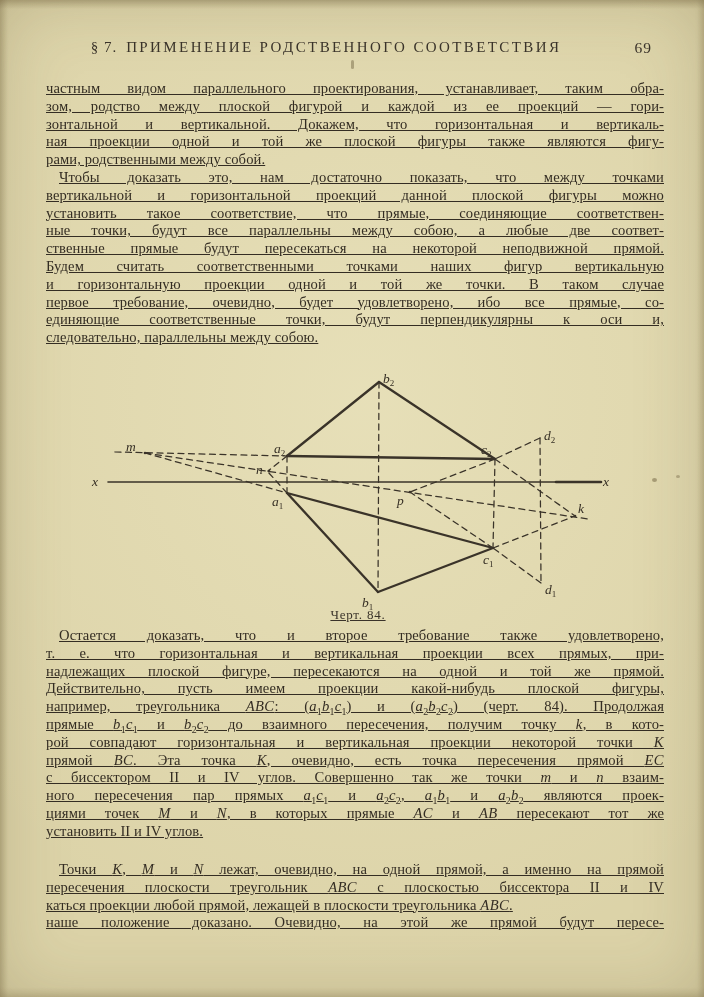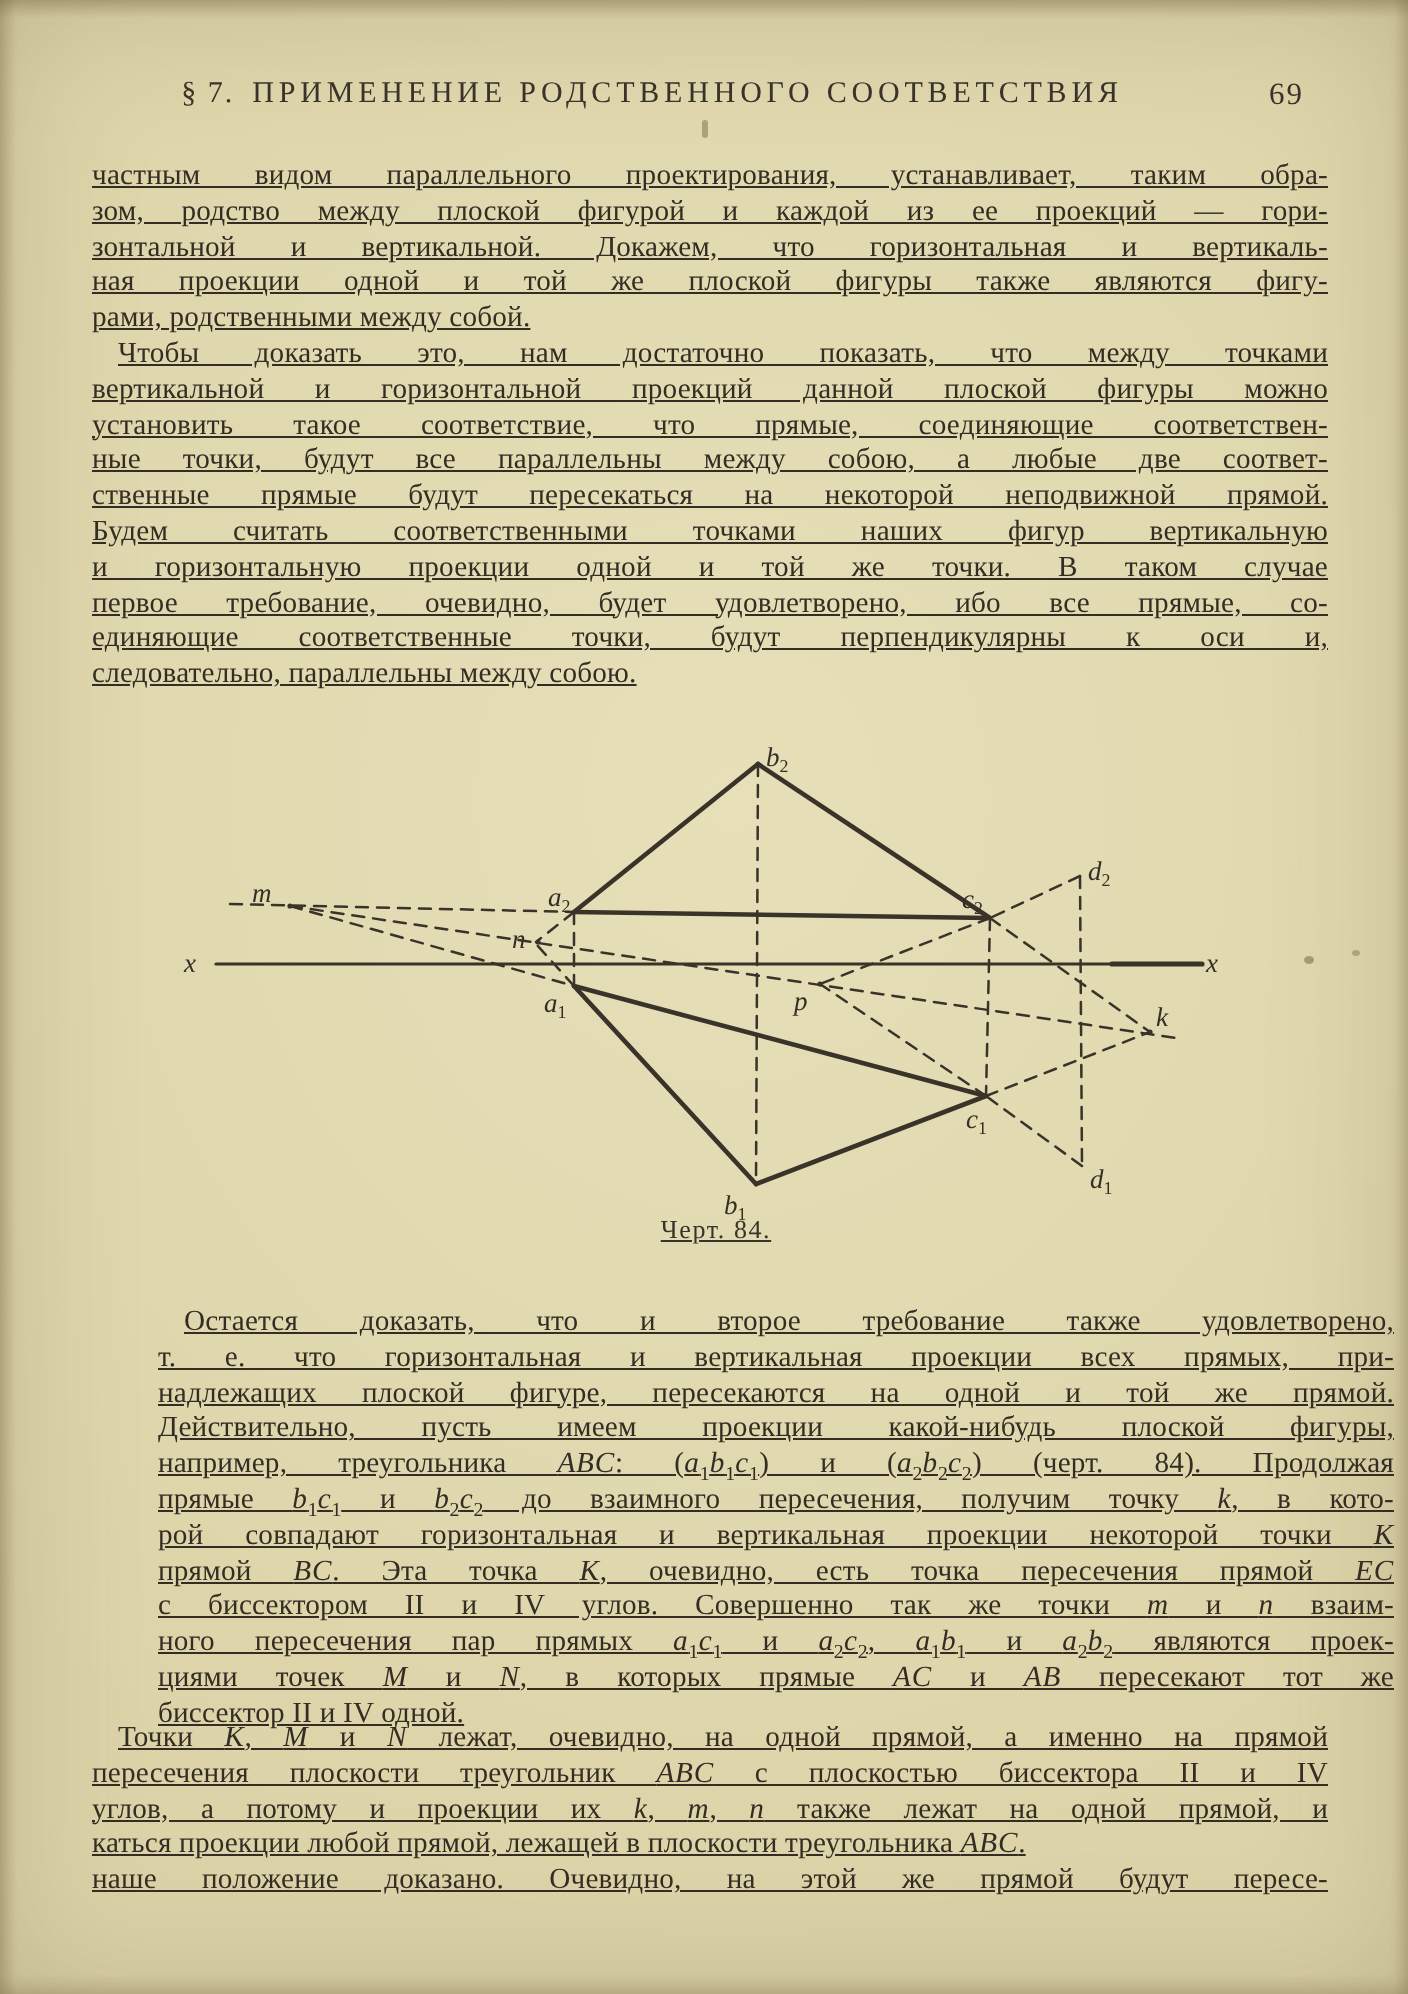--- a/index.html
+++ b/index.html
@@ -76,38 +76,37 @@
         <div class="line">вертикальной и горизонтальной проекций данной плоской фигуры можно</div>
         <div class="line">установить такое соответствие, что прямые, соединяющие соответствен-</div>
         <div class="line">ные точки, будут все параллельны между собою, а любые две соответ-</div>
         <div class="line">ственные прямые будут пересекаться на некоторой неподвижной прямой.</div>
         <div class="line">Будем считать соответственными точками наших фигур вертикальную</div>
         <div class="line">и горизонтальную проекции одной и той же точки. В таком случае</div>
         <div class="line">первое требование, очевидно, будет удовлетворено, ибо все прямые, со-</div>
         <div class="line">единяющие соответственные точки, будут перпендикулярны к оси и,</div>
         <div class="line last">следовательно, параллельны между собою.</div>
       </div>
-      <div class="block indent" style="top: 653px; margin-left: 33px;">
+      <div class="block indent" style="top: 627px;">
         <div class="line">Остается доказать, что и второе требование также удовлетворено,</div>
         <div class="line">т. е. что горизонтальная и вертикальная проекции всех прямых, при-</div>
         <div class="line">надлежащих плоской фигуре, пересекаются на одной и той же прямой.</div>
         <div class="line">Действительно, пусть имеем проекции какой-нибудь плоской фигуры,</div>
         <div class="line">например, треугольника <i>ABC</i>: (<i>a</i><sub>1</sub><i>b</i><sub>1</sub><i>c</i><sub>1</sub>) и (<i>a</i><sub>2</sub><i>b</i><sub>2</sub><i>c</i><sub>2</sub>) (черт. 84). Продолжая</div>
         <div class="line">прямые <i>b</i><sub>1</sub><i>c</i><sub>1</sub> и <i>b</i><sub>2</sub><i>c</i><sub>2</sub> до взаимного пересечения, получим точку <i>k</i>, в кото-</div>
         <div class="line">рой совпадают горизонтальная и вертикальная проекции некоторой точки <i>K</i></div>
         <div class="line">прямой <i>BC</i>. Эта точка <i>K</i>, очевидно, есть точка пересечения прямой <i>EC</i></div>
         <div class="line">с биссектором II и IV углов. Совершенно так же точки <i>m</i> и <i>n</i> взаим-</div>
         <div class="line">ного пересечения пар прямых <i>a</i><sub>1</sub><i>c</i><sub>1</sub> и <i>a</i><sub>2</sub><i>c</i><sub>2</sub>, <i>a</i><sub>1</sub><i>b</i><sub>1</sub> и <i>a</i><sub>2</sub><i>b</i><sub>2</sub> являются проек-</div>
         <div class="line">циями точек <i>M</i> и <i>N</i>, в которых прямые <i>AC</i> и <i>AB</i> пересекают тот же</div>
-        <div class="line last">биссектор II и IV одной.</div>
+        <div class="line last">установить II и IV углов.</div>
       </div>
       <div class="block indent" style="top: 861px;">
         <div class="line">Точки <i>K</i>, <i>M</i> и <i>N</i> лежат, очевидно, на одной прямой, а именно на прямой</div>
         <div class="line">пересечения плоскости треугольник <i>ABC</i> с плоскостью биссектора II и IV</div>
-        <div class="line">углов, а потому и проекции их <i>k</i>, <i>m</i>, <i>n</i> также лежат на одной прямой, и</div>
         <div class="line last">каться проекции любой прямой, лежащей в плоскости треугольника <i>ABC</i>.</div>
         <div class="line">наше положение доказано. Очевидно, на этой же прямой будут пересе-</div>
       </div>
     </div>
 
   <svg class="fig" width="535" height="250" viewBox="85 365 535 250">
       <line x1="108" y1="482" x2="601" y2="482" stroke="#3a3329" stroke-width="1.6" stroke-linecap="round"></line>
       <line x1="556" y1="482" x2="601" y2="482" stroke="#3a3329" stroke-width="2.6" stroke-linecap="round"></line>
       <line x1="115" y1="452" x2="287" y2="456" stroke="#3a3329" stroke-width="1.25" stroke-linecap="round" stroke-dasharray="6 4.5"></line>
       <line x1="145" y1="453" x2="287" y2="493" stroke="#3a3329" stroke-width="1.25" stroke-linecap="round" stroke-dasharray="6 4.5"></line>

